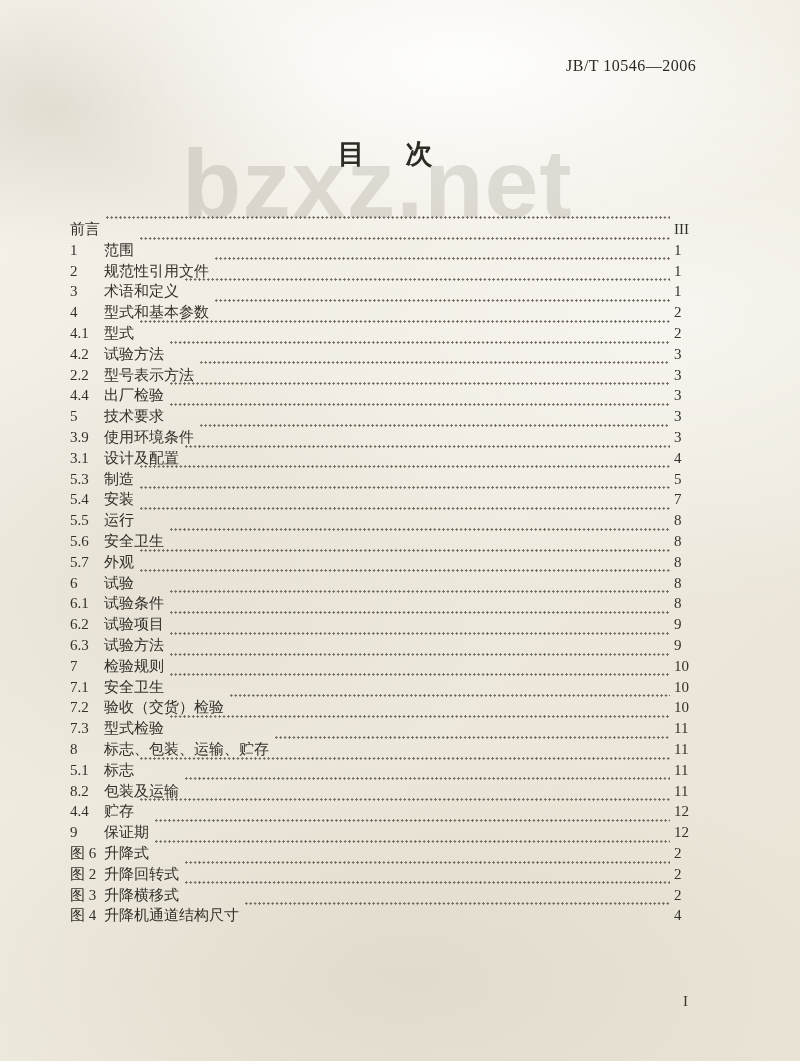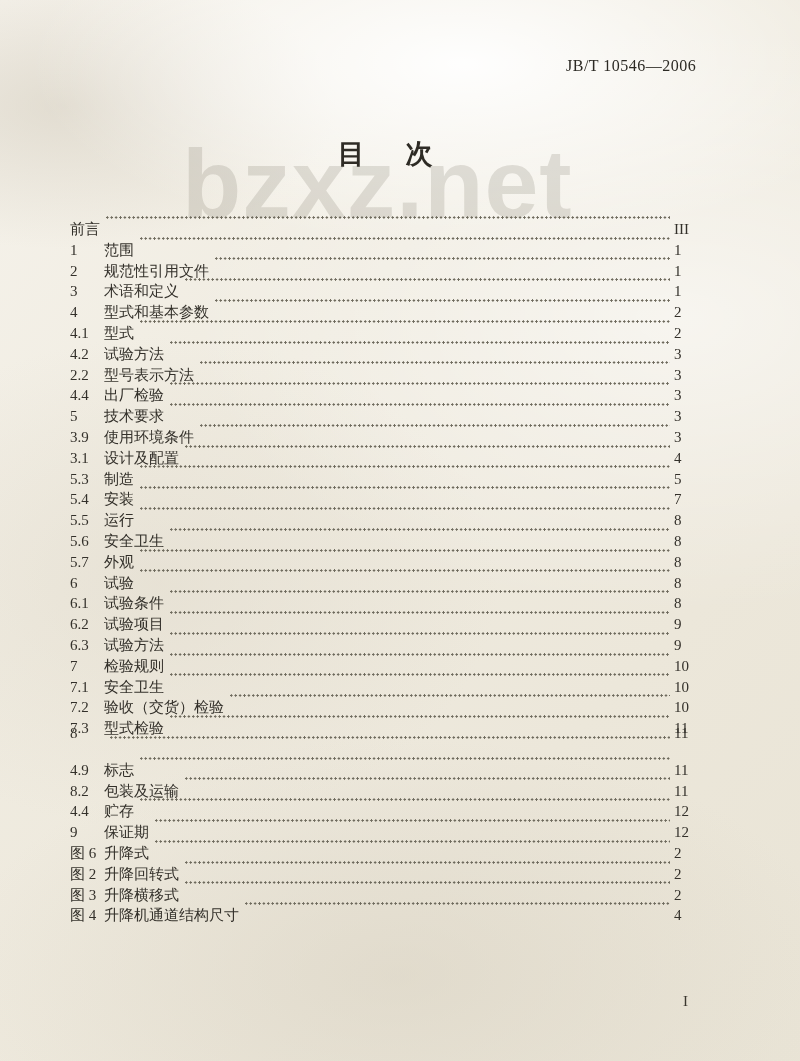--- a/index.html
+++ b/index.html
@@ -237,26 +237,27 @@
 
   <div class="row">
     <span class="num">7.3</span>
     <span class="label">型式检验</span>
     <span class="dots"></span>
     <span class="pg">11</span>
   </div>
 
   <div class="row">
     <span class="num">8</span>
+    <span class="label">标志、包装、运输、贮存</span>
     <span class="dots"></span>
     <span class="pg">11</span>
   </div>
 
   <div class="row">
-    <span class="num">4.9</span>
+    <span class="num">5.1</span>
     <span class="label">标志</span>
     <span class="dots"></span>
     <span class="pg">11</span>
   </div>
 
   <div class="row">
     <span class="num">8.2</span>
     <span class="label">包装及运输</span>
     <span class="dots"></span>
     <span class="pg">11</span>

